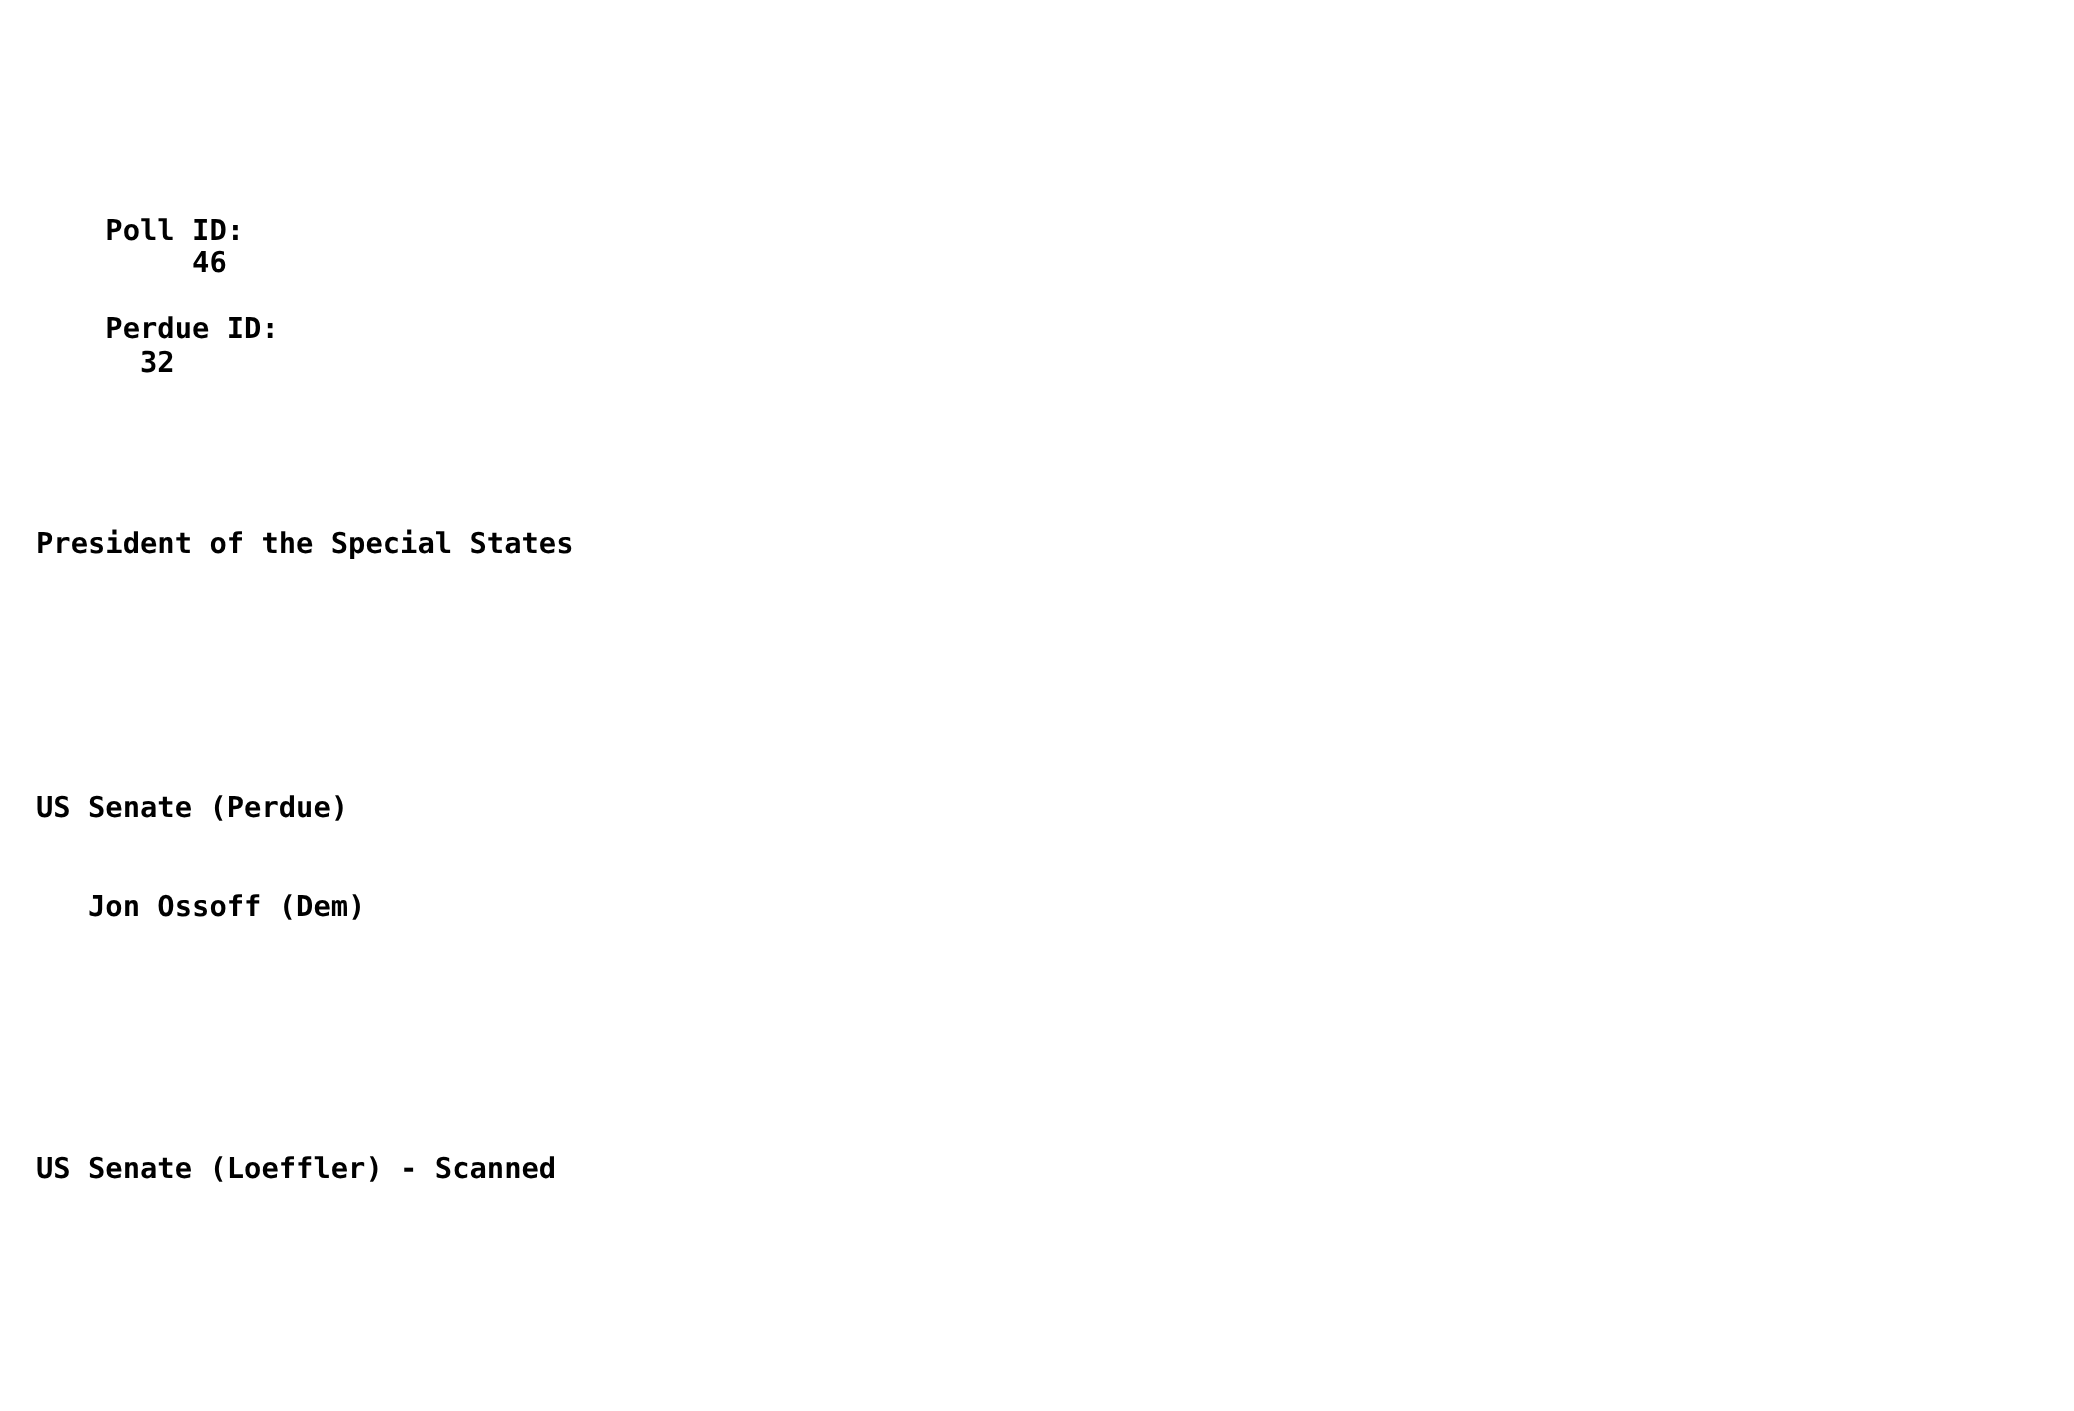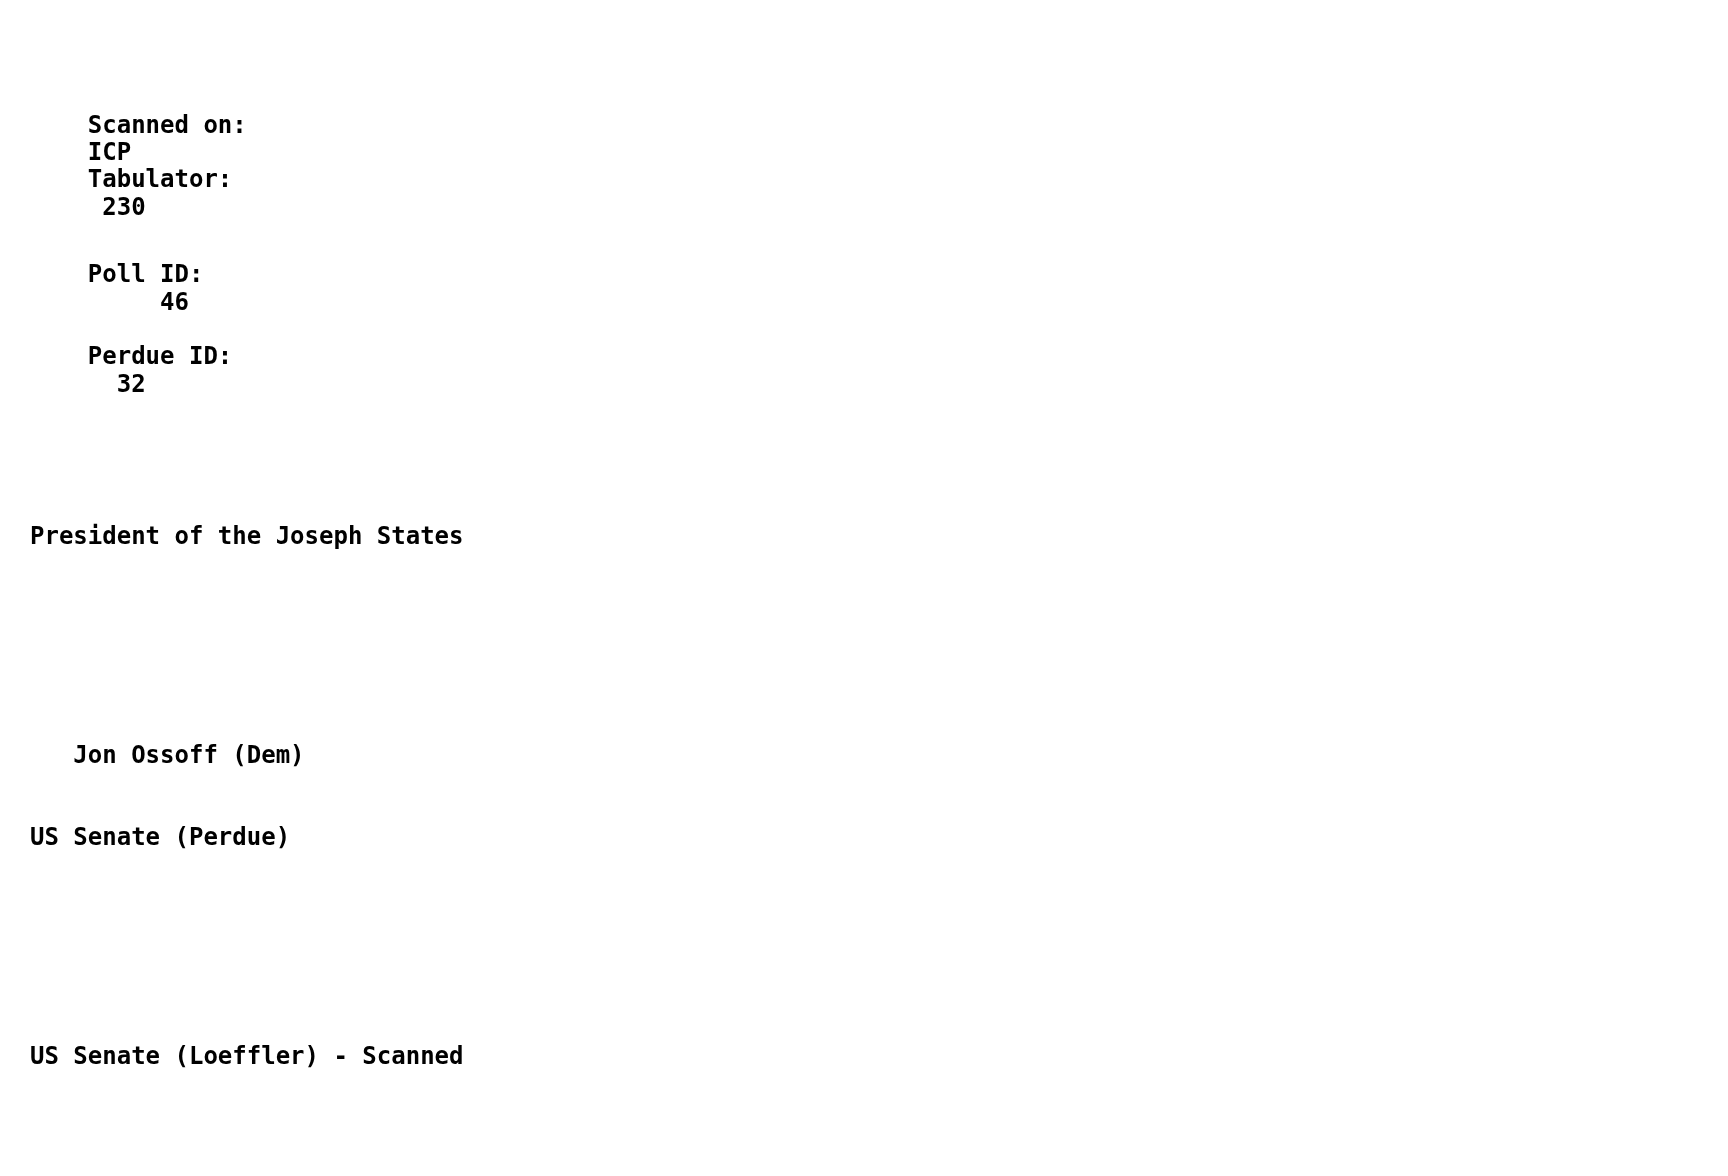--- a/index.html
+++ b/index.html
@@ -42,45 +42,39 @@
   .num-right { text-align: right; }
   .selection-line {
     padding-left: 3ch;
   }
 </style>
 </head>
 <body>
 
 <div class="doc">
 
-  <div class="line">
-    <span class="fld w12">Scanned on:</span>
-    <span class="fld w7">ICP</span>
-    <span class="fld w10">Tabulator:</span>
-    <span class="fld w4 num-right">230</span>
-  </div>
 
   <div class="line">
     <span class="fld w8">Poll ID:</span>
     <span class="fld w7 num-right">46</span>
     <span class="fld gap4"></span>
     <span class="fld w10">Perdue ID:</span>
     <span class="fld w4 num-right">32</span>
   </div>
 
   <div class="blank-line"></div>
 
   <div id="contest-list">
   <div>
-    <div class="line office-line">President of the Joseph States</div>
+    <div class="line office-line">President of the Special States</div>
   </div>
 
   <div>
+    <div class="line office-line">US Senate (Perdue)</div>
     <div class="line selection-line">Jon Ossoff (Dem)</div>
-    <div class="line office-line">US Senate (Perdue)</div>
   </div>
 
   <div>
     <div class="line office-line">US Senate (Loeffler) - Scanned</div>
     
   </div>
 
   
 
   

